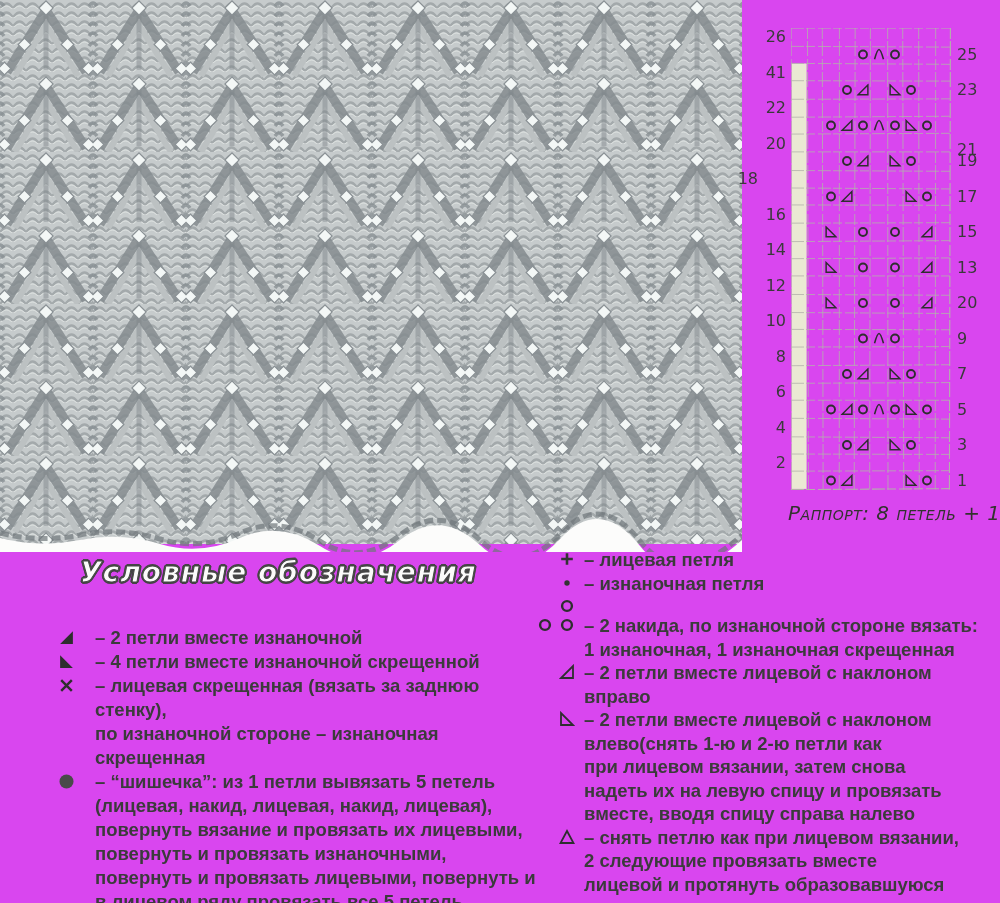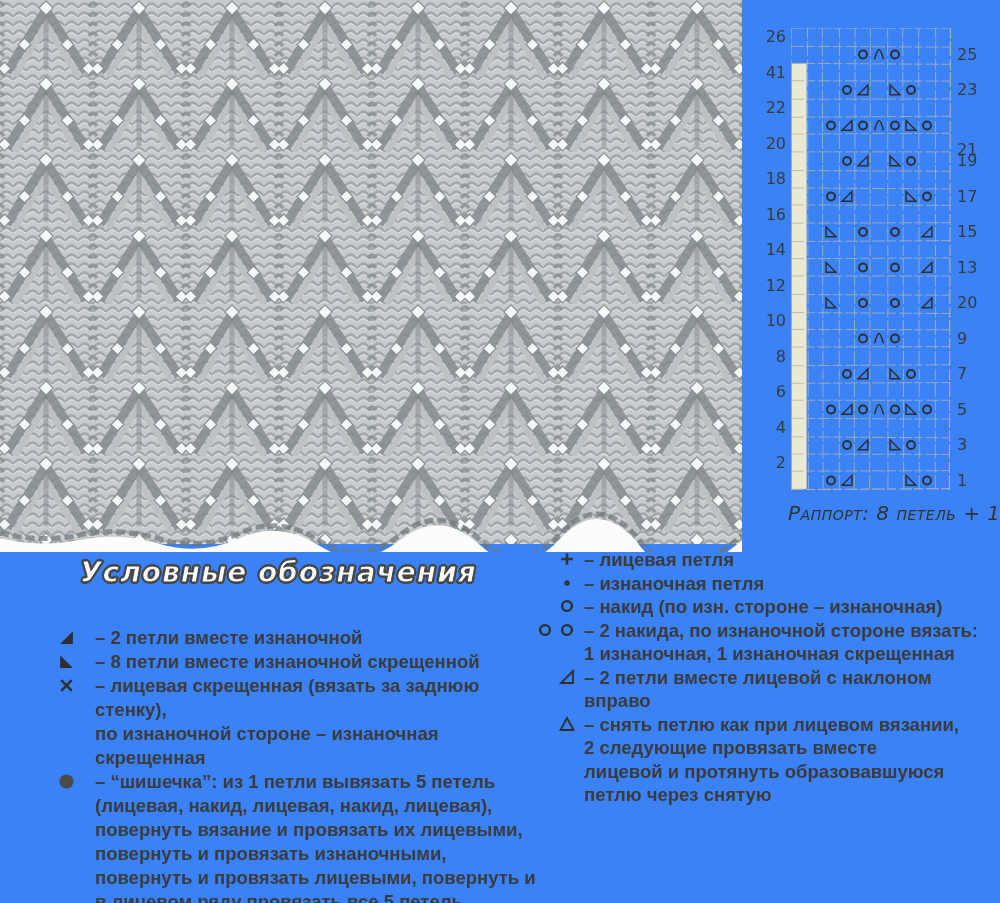--- a/index.html
+++ b/index.html
@@ -1,16 +1,16 @@
 <!DOCTYPE html>
 <html><head>
 <meta charset="utf-8">
 <style>
   html,body{margin:0;padding:0;background:#ffffff;}
-  .page{position:relative;width:1000px;height:903px;background:#3b82f6;overflow:hidden;
+  .page{position:relative;width:1000px;height:903px;background:#d946ef;overflow:hidden;
         font-family:"Liberation Sans",sans-serif;}
   .photo{position:absolute;left:0;top:0;width:742px;height:552px;}
   .photo svg{display:block;}
   
   .chart-svg{position:absolute;left:791px;top:28px;}
   .num{position:absolute;width:34px;height:18px;line-height:18px;
        font-family:"DejaVu Sans",sans-serif;font-size:16px;color:#3a3a3a;}
   .num.left{text-align:right;}
   .num.right{text-align:left;}
   .rapport{position:absolute;left:788px;top:501px;width:225px;
@@ -282,21 +282,21 @@
         </svg>
         <svg x="129.5" y="445.95" width="13" height="13" viewBox="0 0 16 16">
           <circle cx="8" cy="8" r="4.9" fill="none" stroke="#2e2e2e" stroke-width="2.4"></circle>
         </svg>
       </svg>
     <div id="chart-numbers">
         <div class="num left" style="left: 752px; top: 28px;">26</div>
         <div class="num left" style="left: 752px; top: 63.5px;">41</div>
         <div class="num left" style="left: 752px; top: 99px;">22</div>
         <div class="num left" style="left: 752px; top: 134.5px;">20</div>
-        <div class="num left" style="left: 752px; top: 170px;">18</div>
+        <div class="num left" style="left: 724px; top: 170px;">18</div>
         <div class="num left" style="left: 752px; top: 205.5px;">16</div>
         <div class="num left" style="left: 752px; top: 241px;">14</div>
         <div class="num left" style="left: 752px; top: 276.5px;">12</div>
         <div class="num left" style="left: 752px; top: 312px;">10</div>
         <div class="num left" style="left: 752px; top: 347.5px;">8</div>
         <div class="num left" style="left: 752px; top: 383px;">6</div>
         <div class="num left" style="left: 752px; top: 418.5px;">4</div>
         <div class="num left" style="left: 752px; top: 454px;">2</div>
         <div class="num right" style="left: 957px; top: 45.75px;">25</div>
         <div class="num right" style="left: 957px; top: 81.25px;">23</div>
@@ -324,21 +324,21 @@
           </svg>
         </span>
         <span class="txt">– 2 петли вместе изнаночной</span>
       </div>
       <div class="item">
         <span class="ic">
           <svg viewBox="0 0 16 16" width="17" height="17">
             <path d="M2,2 L2,14 L14,14 Z" fill="#2e2e2e"></path>
           </svg>
         </span>
-        <span class="txt">– 8 петли вместе изнаночной скрещенной</span>
+        <span class="txt">– 4 петли вместе изнаночной скрещенной</span>
       </div>
       <div class="item">
         <span class="ic">
           <svg viewBox="0 0 16 16" width="17" height="17">
             <path d="M3,3 L13,13 M13,3 L3,13" stroke="#2e2e2e" stroke-width="2.3" fill="none"></path>
           </svg>
         </span>
         <span class="txt">– лицевая скрещенная (вязать за заднюю стенку),
 по изнаночной стороне – изнаночная скрещенная</span>
       </div>
@@ -374,41 +374,52 @@
           </svg>
         </span>
         <span class="txt">– изнаночная петля</span>
       </div>
       <div class="item">
         <span class="ic">
           <svg viewBox="0 0 16 16" width="16" height="16">
             <circle cx="8" cy="8" r="4.9" fill="none" stroke="#2e2e2e" stroke-width="2.4"></circle>
           </svg>
         </span>
-        <span class="txt">– накид (по изн. стороне – изнаночная)</span>
       </div>
       <div class="item">
         <span class="ic">
           <svg viewBox="0 0 16 16" width="16" height="16">
             <circle cx="8" cy="8" r="4.9" fill="none" stroke="#2e2e2e" stroke-width="2.4"></circle>
           </svg>
           <svg viewBox="0 0 16 16" width="16" height="16">
             <circle cx="8" cy="8" r="4.9" fill="none" stroke="#2e2e2e" stroke-width="2.4"></circle>
           </svg>
         </span>
         <span class="txt">– 2 накида, по изнаночной стороне вязать:
 1 изнаночная, 1 изнаночная скрещенная</span>
       </div>
       <div class="item">
         <span class="ic">
           <svg viewBox="0 0 16 16" width="16" height="16">
             <path d="M2,14 L14,14 L14,2 Z" fill="none" stroke="#2e2e2e" stroke-width="1.8"></path>
           </svg>
         </span>
         <span class="txt">– 2 петли вместе лицевой с наклоном вправо</span>
+      </div>
+      <div class="item">
+        <span class="ic">
+          <svg viewBox="0 0 16 16" width="16" height="16">
+            <path d="M2,2 L2,14 L14,14 Z" fill="none" stroke="#2e2e2e" stroke-width="1.8"></path>
+          </svg>
+        </span>
+        <span class="txt">– 2 петли вместе лицевой с наклоном
+влево(снять 1-ю и 2-ю петли как
+при лицевом вязании, затем снова
+надеть их на левую спицу и провязать
+вместе, вводя спицу справа налево</span>
       </div>
       <div class="item">
         <span class="ic">
           <svg viewBox="0 0 16 16" width="16" height="16">
             <path d="M8,2 L14.5,14 L1.5,14 Z" fill="none" stroke="#2e2e2e" stroke-width="1.8"></path>
           </svg>
         </span>
         <span class="txt">– снять петлю как при лицевом вязании,
 2 следующие провязать вместе
 лицевой и протянуть образовавшуюся

